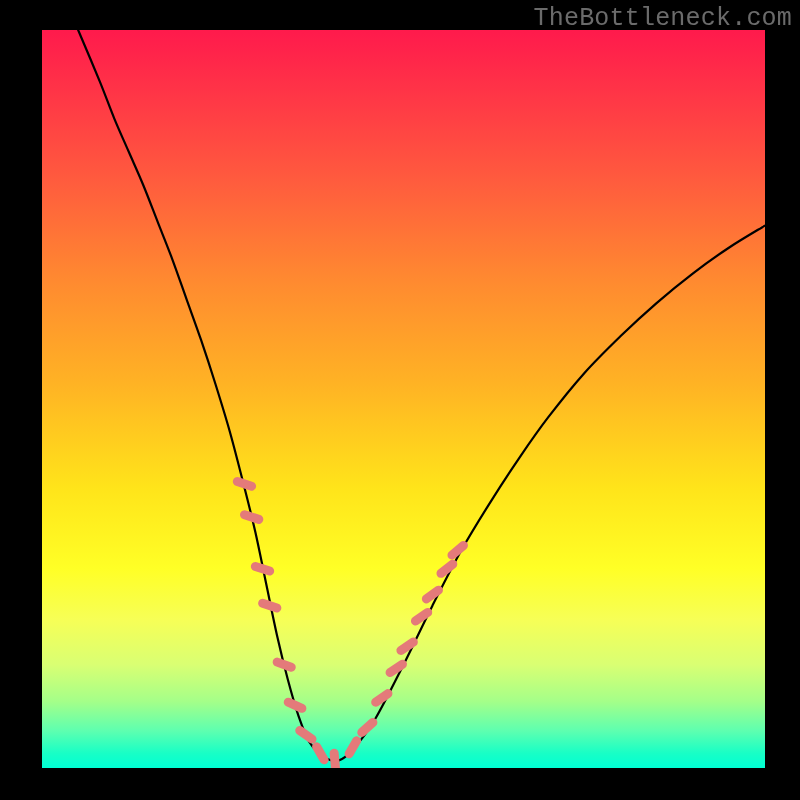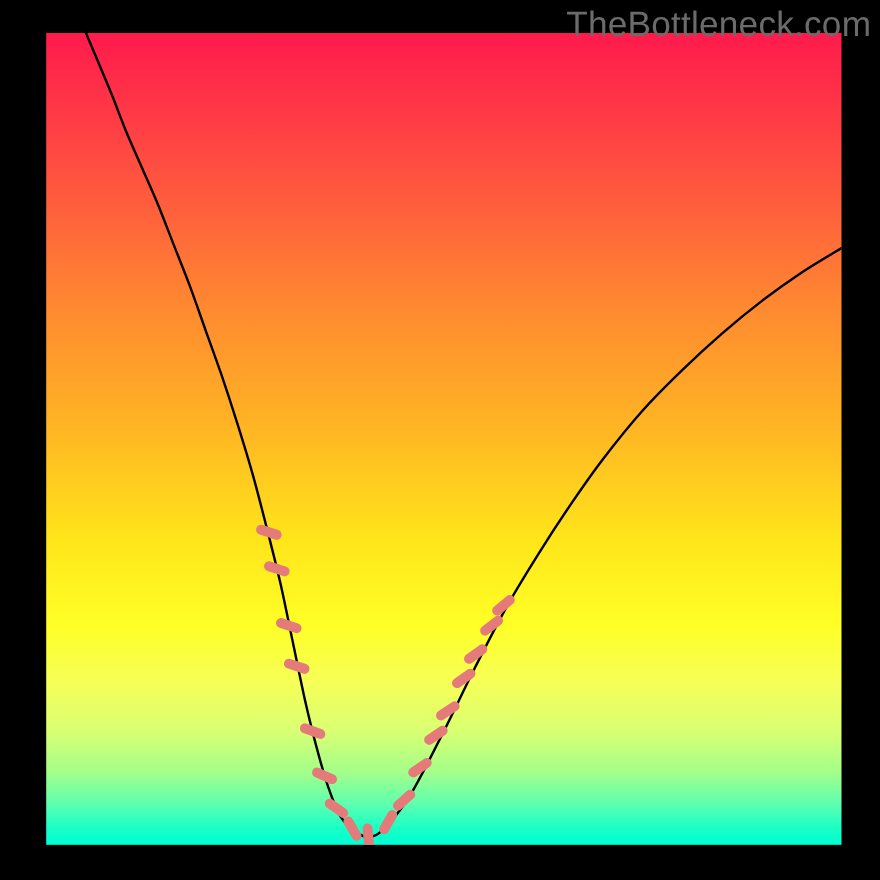--- a/index.html
+++ b/index.html
@@ -15,24 +15,25 @@
     position: relative;
     width: 800px;
     height: 800px;
     background: #000;
   }
   .watermark {
     position: absolute;
     top: 4px;
     right: 8px;
     color: #6b6b6b;
-    font-size: 32px;
+    font-size: 25px;
     font-weight: 500;
     letter-spacing: 0.2px;
     z-index: 50;
+    font-family: Liberation Mono, monospace;
   }
   .plot-frame {
     position: absolute;
     left: 42px;
     top: 30px;
     width: 723px;
     height: 738px;
     background: linear-gradient(
       to bottom,
       #ff1a4c 0%,

